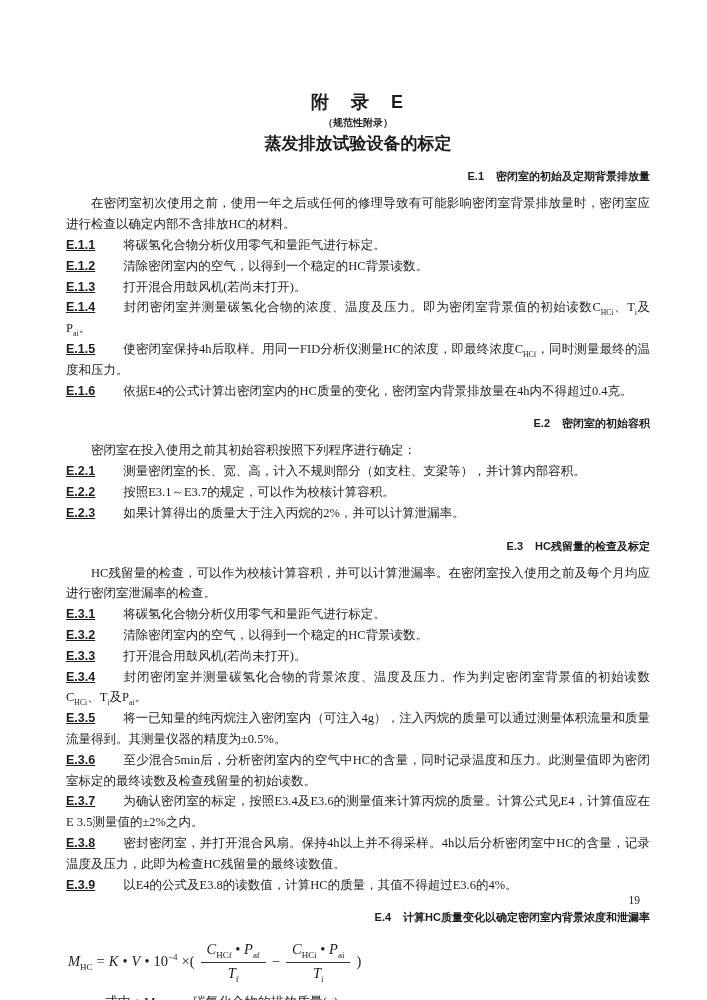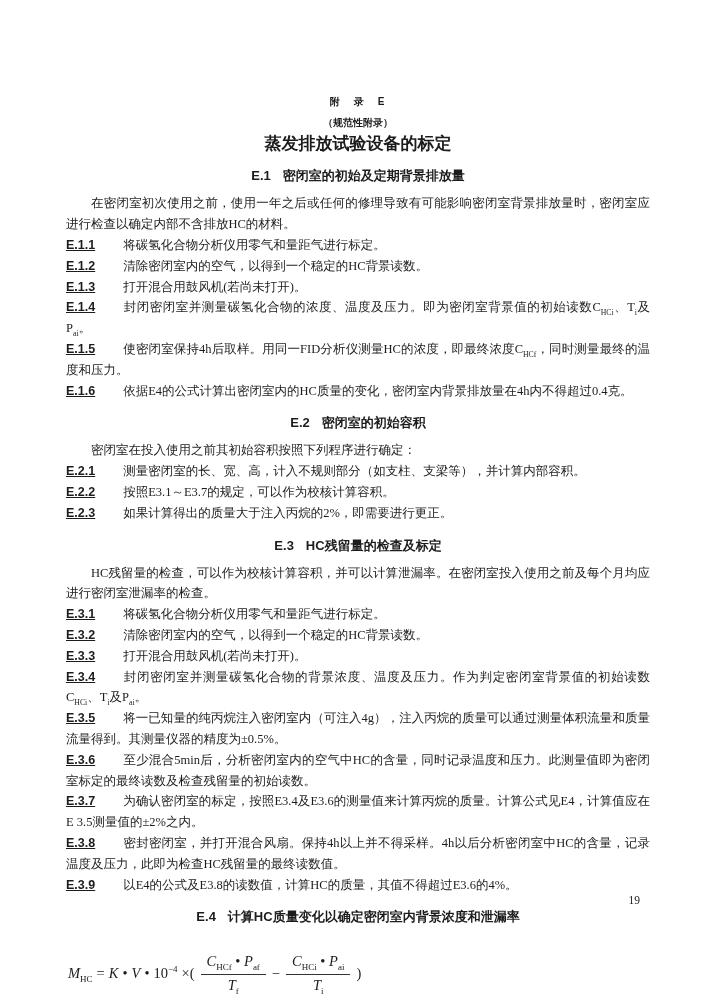--- a/index.html
+++ b/index.html
@@ -10,44 +10,44 @@
     box-sizing:border-box;
     padding:92px 57px 0 66px;
     overflow:hidden;
     font-family:"Liberation Serif","DejaVu Serif",serif;
     font-size:12.5px;
     line-height:20.8px;
     color:#1c1c1c;
     text-align:justify;
   }
   .title-block { text-align:center; font-family:"Liberation Sans","DejaVu Sans",sans-serif; font-weight:bold; }
-  .title-l1 { font-size:10px; letter-spacing:2px; }
+  .title-l1 { font-size:18px; letter-spacing:2px; }
   .title-l2 { font-size:10px; }
   .title-l3 { font-size:17px; }
   h2.sec {
     font-family:"Liberation Sans","DejaVu Sans",sans-serif;
-    font-size:13px; font-weight:bold;
-    margin:12px 0 7px 0; line-height:20px; text-align:center;
+    font-size:11px; font-weight:bold;
+    margin:12px 0 7px 0; line-height:20px; text-align:right;
   }
   h2.sec .snum { margin-right:12px; }
   p { margin:0; }
   p.intro { text-indent:2em; }
   p.clause .cnum {
     font-family:"Liberation Sans","DejaVu Sans",sans-serif;
     font-weight:bold; margin-right:28px; white-space:nowrap;text-decoration:underline;
   }
   sub { font-size:0.62em; line-height:0; }
   sup { font-size:0.62em; line-height:0; }
   .formula {
     display:flex; justify-content:flex-start; align-items:center;
     margin:14px 0 10px 0; font-size:14.5px; line-height:1.2; text-align:center;
   }
   .formula i { font-style:italic; }
   .formula .tok { margin:0 2px; }
-  .frac { display:inline-block; vertical-align:middle; text-align:center; margin:12px 4px; }
+  .frac { display:inline-block; vertical-align:middle; text-align:center; margin:0 4px; }
   .frac .fnum { display:block; border-bottom:1px solid #333; padding:0 6px 3px 6px; }
   .frac .fden { display:block; padding-top:2px; }
   .legend { margin:10px 0 0 39px; font-size:13px; }
   .page-number { position:absolute; right:67px; top:890px; font-size:11.5px; }
 </style>
 </head>
 <body>
 
 <div class="page">
 
@@ -63,21 +63,21 @@
   <p class="clause"><span class="cnum">E.1.2</span><span>清除密闭室内的空气，以得到一个稳定的HC背景读数。</span></p>
   <p class="clause"><span class="cnum">E.1.3</span><span>打开混合用鼓风机(若尚未打开)。</span></p>
   <p class="clause"><span class="cnum">E.1.4</span><span>封闭密闭室并测量碳氢化合物的浓度、温度及压力。即为密闭室背景值的初始读数C<sub>HCi</sub>、T<sub>i</sub>及P<sub>ai</sub>。</span></p>
   <p class="clause"><span class="cnum">E.1.5</span><span>使密闭室保持4h后取样。用同一FID分析仪测量HC的浓度，即最终浓度C<sub>HCf</sub>，同时测量最终的温度和压力。</span></p>
   <p class="clause"><span class="cnum">E.1.6</span><span>依据E4的公式计算出密闭室内的HC质量的变化，密闭室内背景排放量在4h内不得超过0.4克。</span></p>
 
   <h2 class="sec"><span class="snum">E.2</span><span>密闭室的初始容积</span></h2>
   <p class="intro">密闭室在投入使用之前其初始容积按照下列程序进行确定：</p>
   <p class="clause"><span class="cnum">E.2.1</span><span>测量密闭室的长、宽、高，计入不规则部分（如支柱、支梁等），并计算内部容积。</span></p>
   <p class="clause"><span class="cnum">E.2.2</span><span>按照E3.1～E3.7的规定，可以作为校核计算容积。</span></p>
-  <p class="clause"><span class="cnum">E.2.3</span><span>如果计算得出的质量大于注入丙烷的2%，即需要进行更正。</span></p>
+  <p class="clause"><span class="cnum">E.2.3</span><span>如果计算得出的质量大于注入丙烷的2%，并可以计算泄漏率。</span></p>
 
   <h2 class="sec"><span class="snum">E.3</span><span>HC残留量的检查及标定</span></h2>
   <p class="intro">HC残留量的检查，可以作为校核计算容积，并可以计算泄漏率。在密闭室投入使用之前及每个月均应进行密闭室泄漏率的检查。</p>
   <p class="clause"><span class="cnum">E.3.1</span><span>将碳氢化合物分析仪用零气和量距气进行标定。</span></p>
   <p class="clause"><span class="cnum">E.3.2</span><span>清除密闭室内的空气，以得到一个稳定的HC背景读数。</span></p>
   <p class="clause"><span class="cnum">E.3.3</span><span>打开混合用鼓风机(若尚未打开)。</span></p>
   <p class="clause"><span class="cnum">E.3.4</span><span>封闭密闭室并测量碳氢化合物的背景浓度、温度及压力。作为判定密闭室背景值的初始读数C<sub>HCi</sub>、T<sub>i</sub>及P<sub>ai</sub>。</span></p>
   <p class="clause"><span class="cnum">E.3.5</span><span>将一已知量的纯丙烷注入密闭室内（可注入4g），注入丙烷的质量可以通过测量体积流量和质量流量得到。其测量仪器的精度为±0.5%。</span></p>
   <p class="clause"><span class="cnum">E.3.6</span><span>至少混合5min后，分析密闭室内的空气中HC的含量，同时记录温度和压力。此测量值即为密闭室标定的最终读数及检查残留量的初始读数。</span></p>
   <p class="clause"><span class="cnum">E.3.7</span><span>为确认密闭室的标定，按照E3.4及E3.6的测量值来计算丙烷的质量。计算公式见E4，计算值应在 E 3.5测量值的±2%之内。</span></p>

